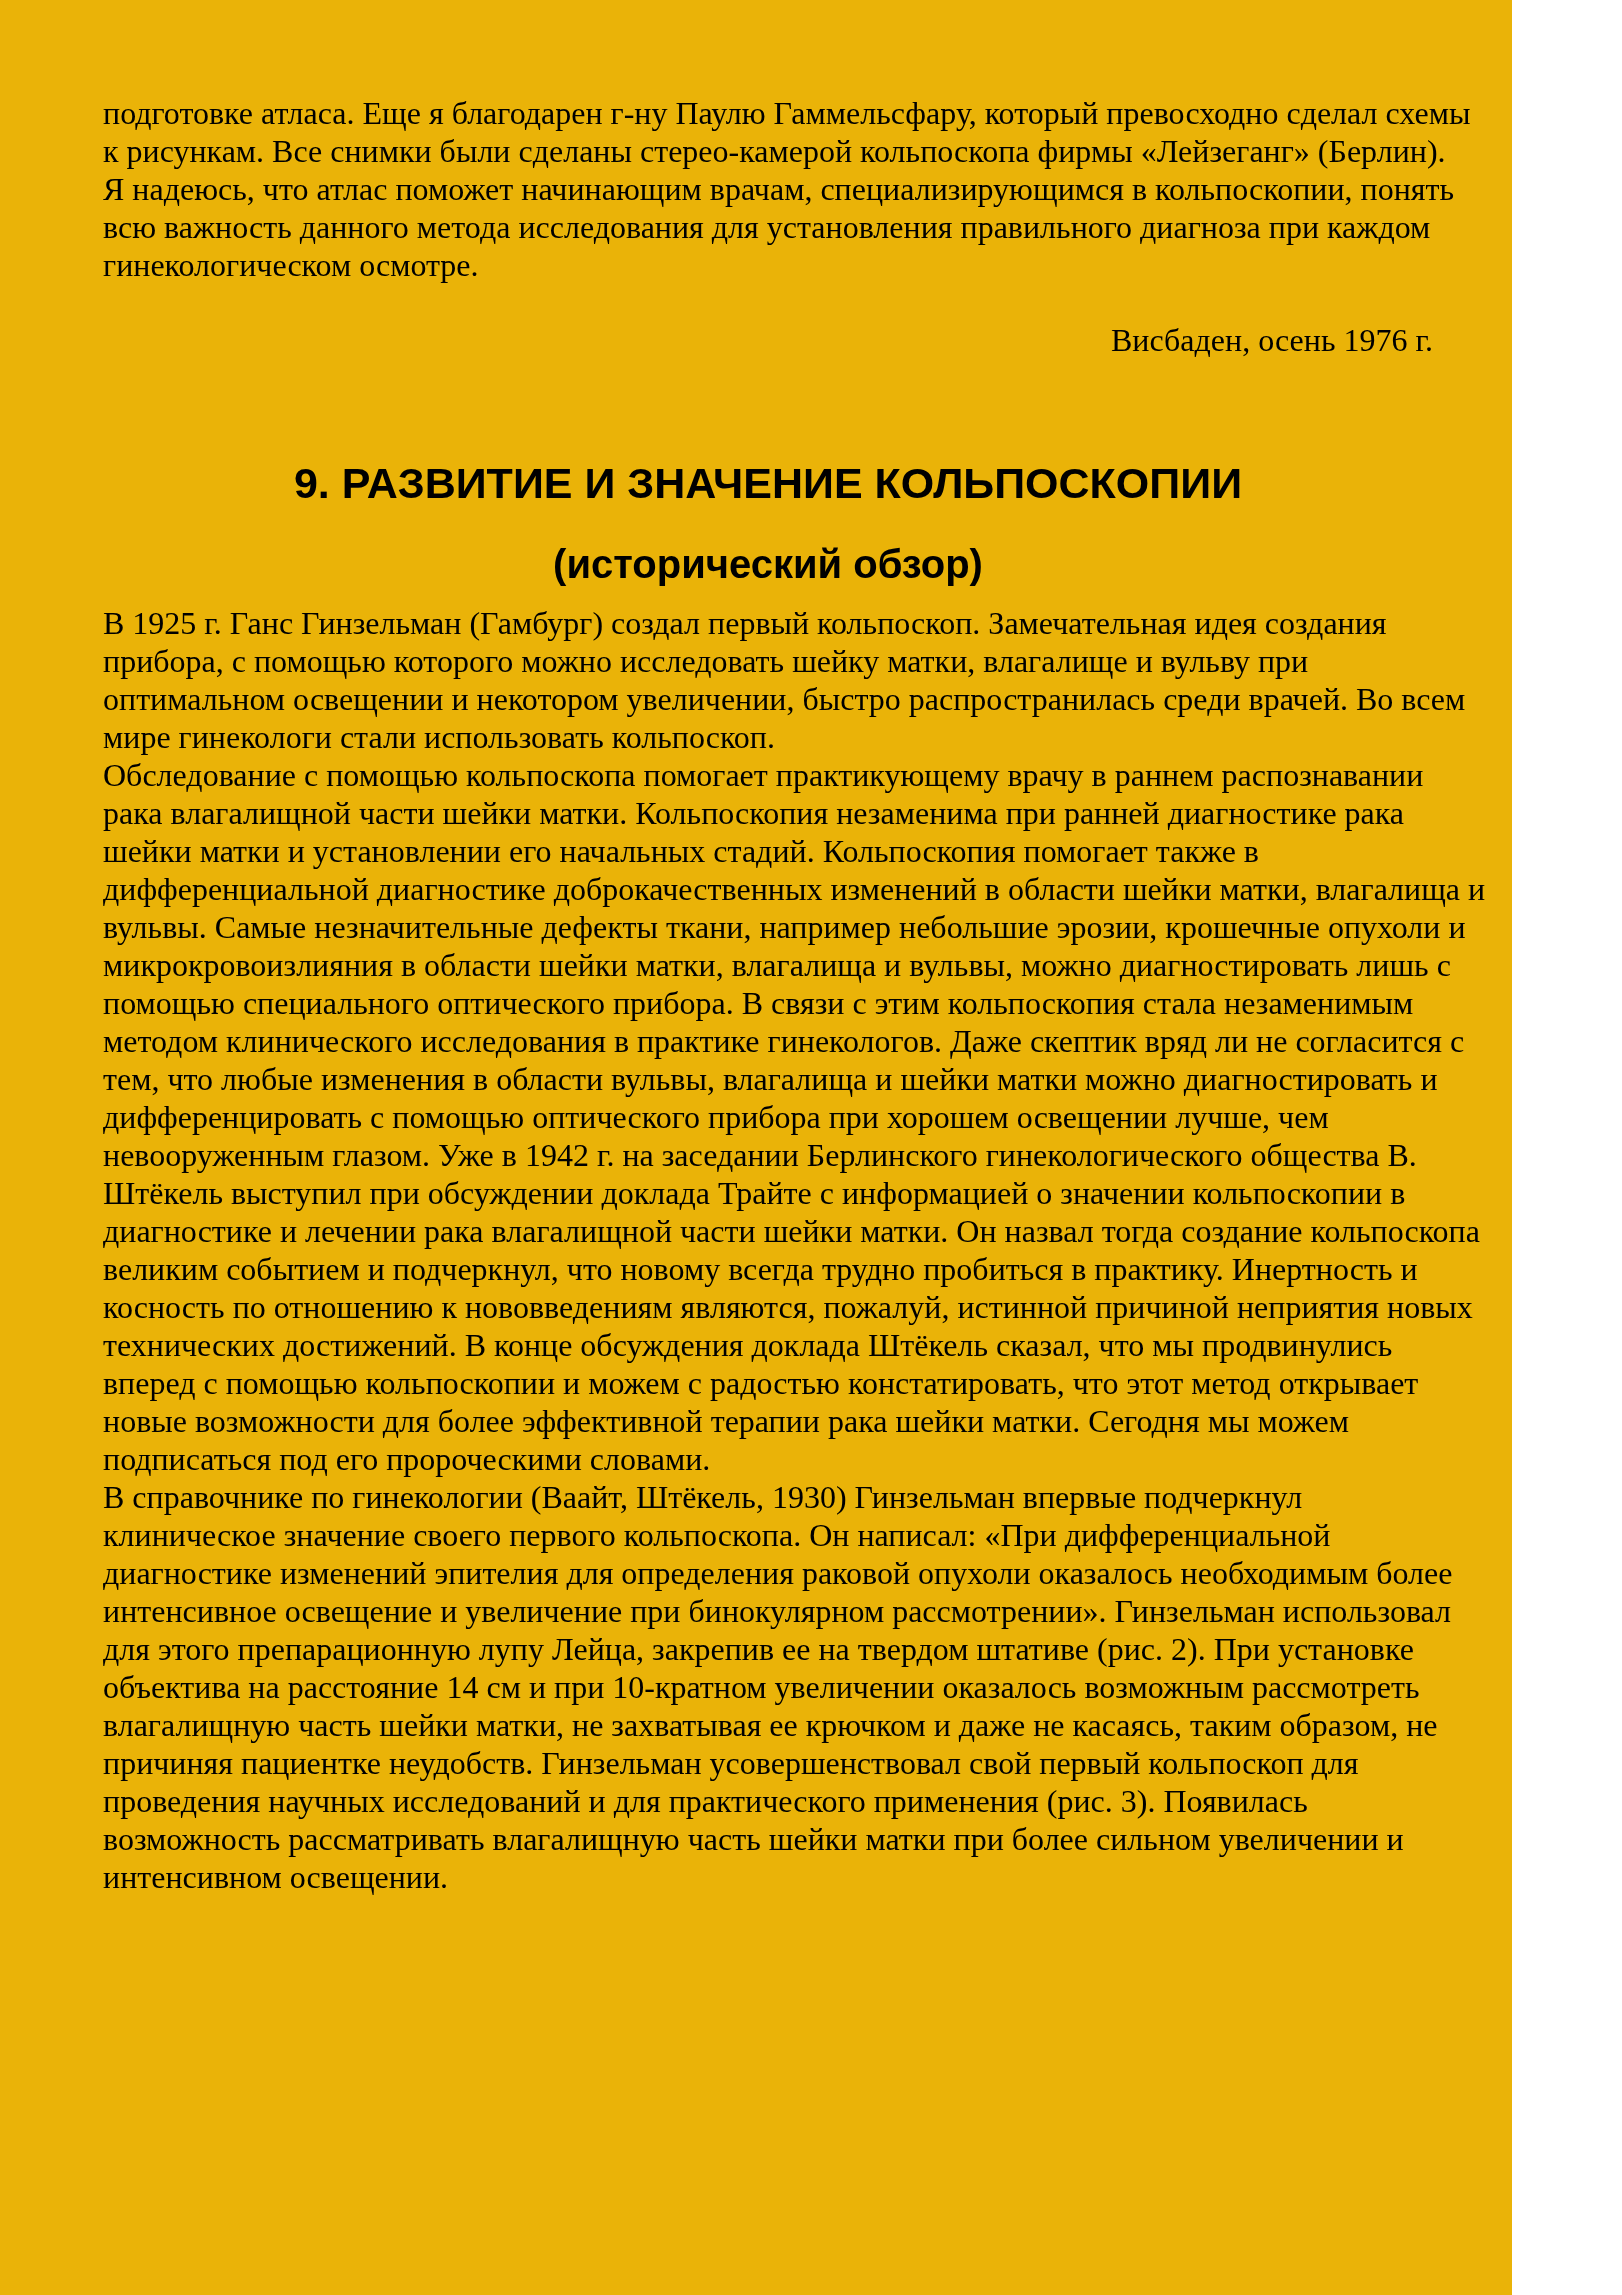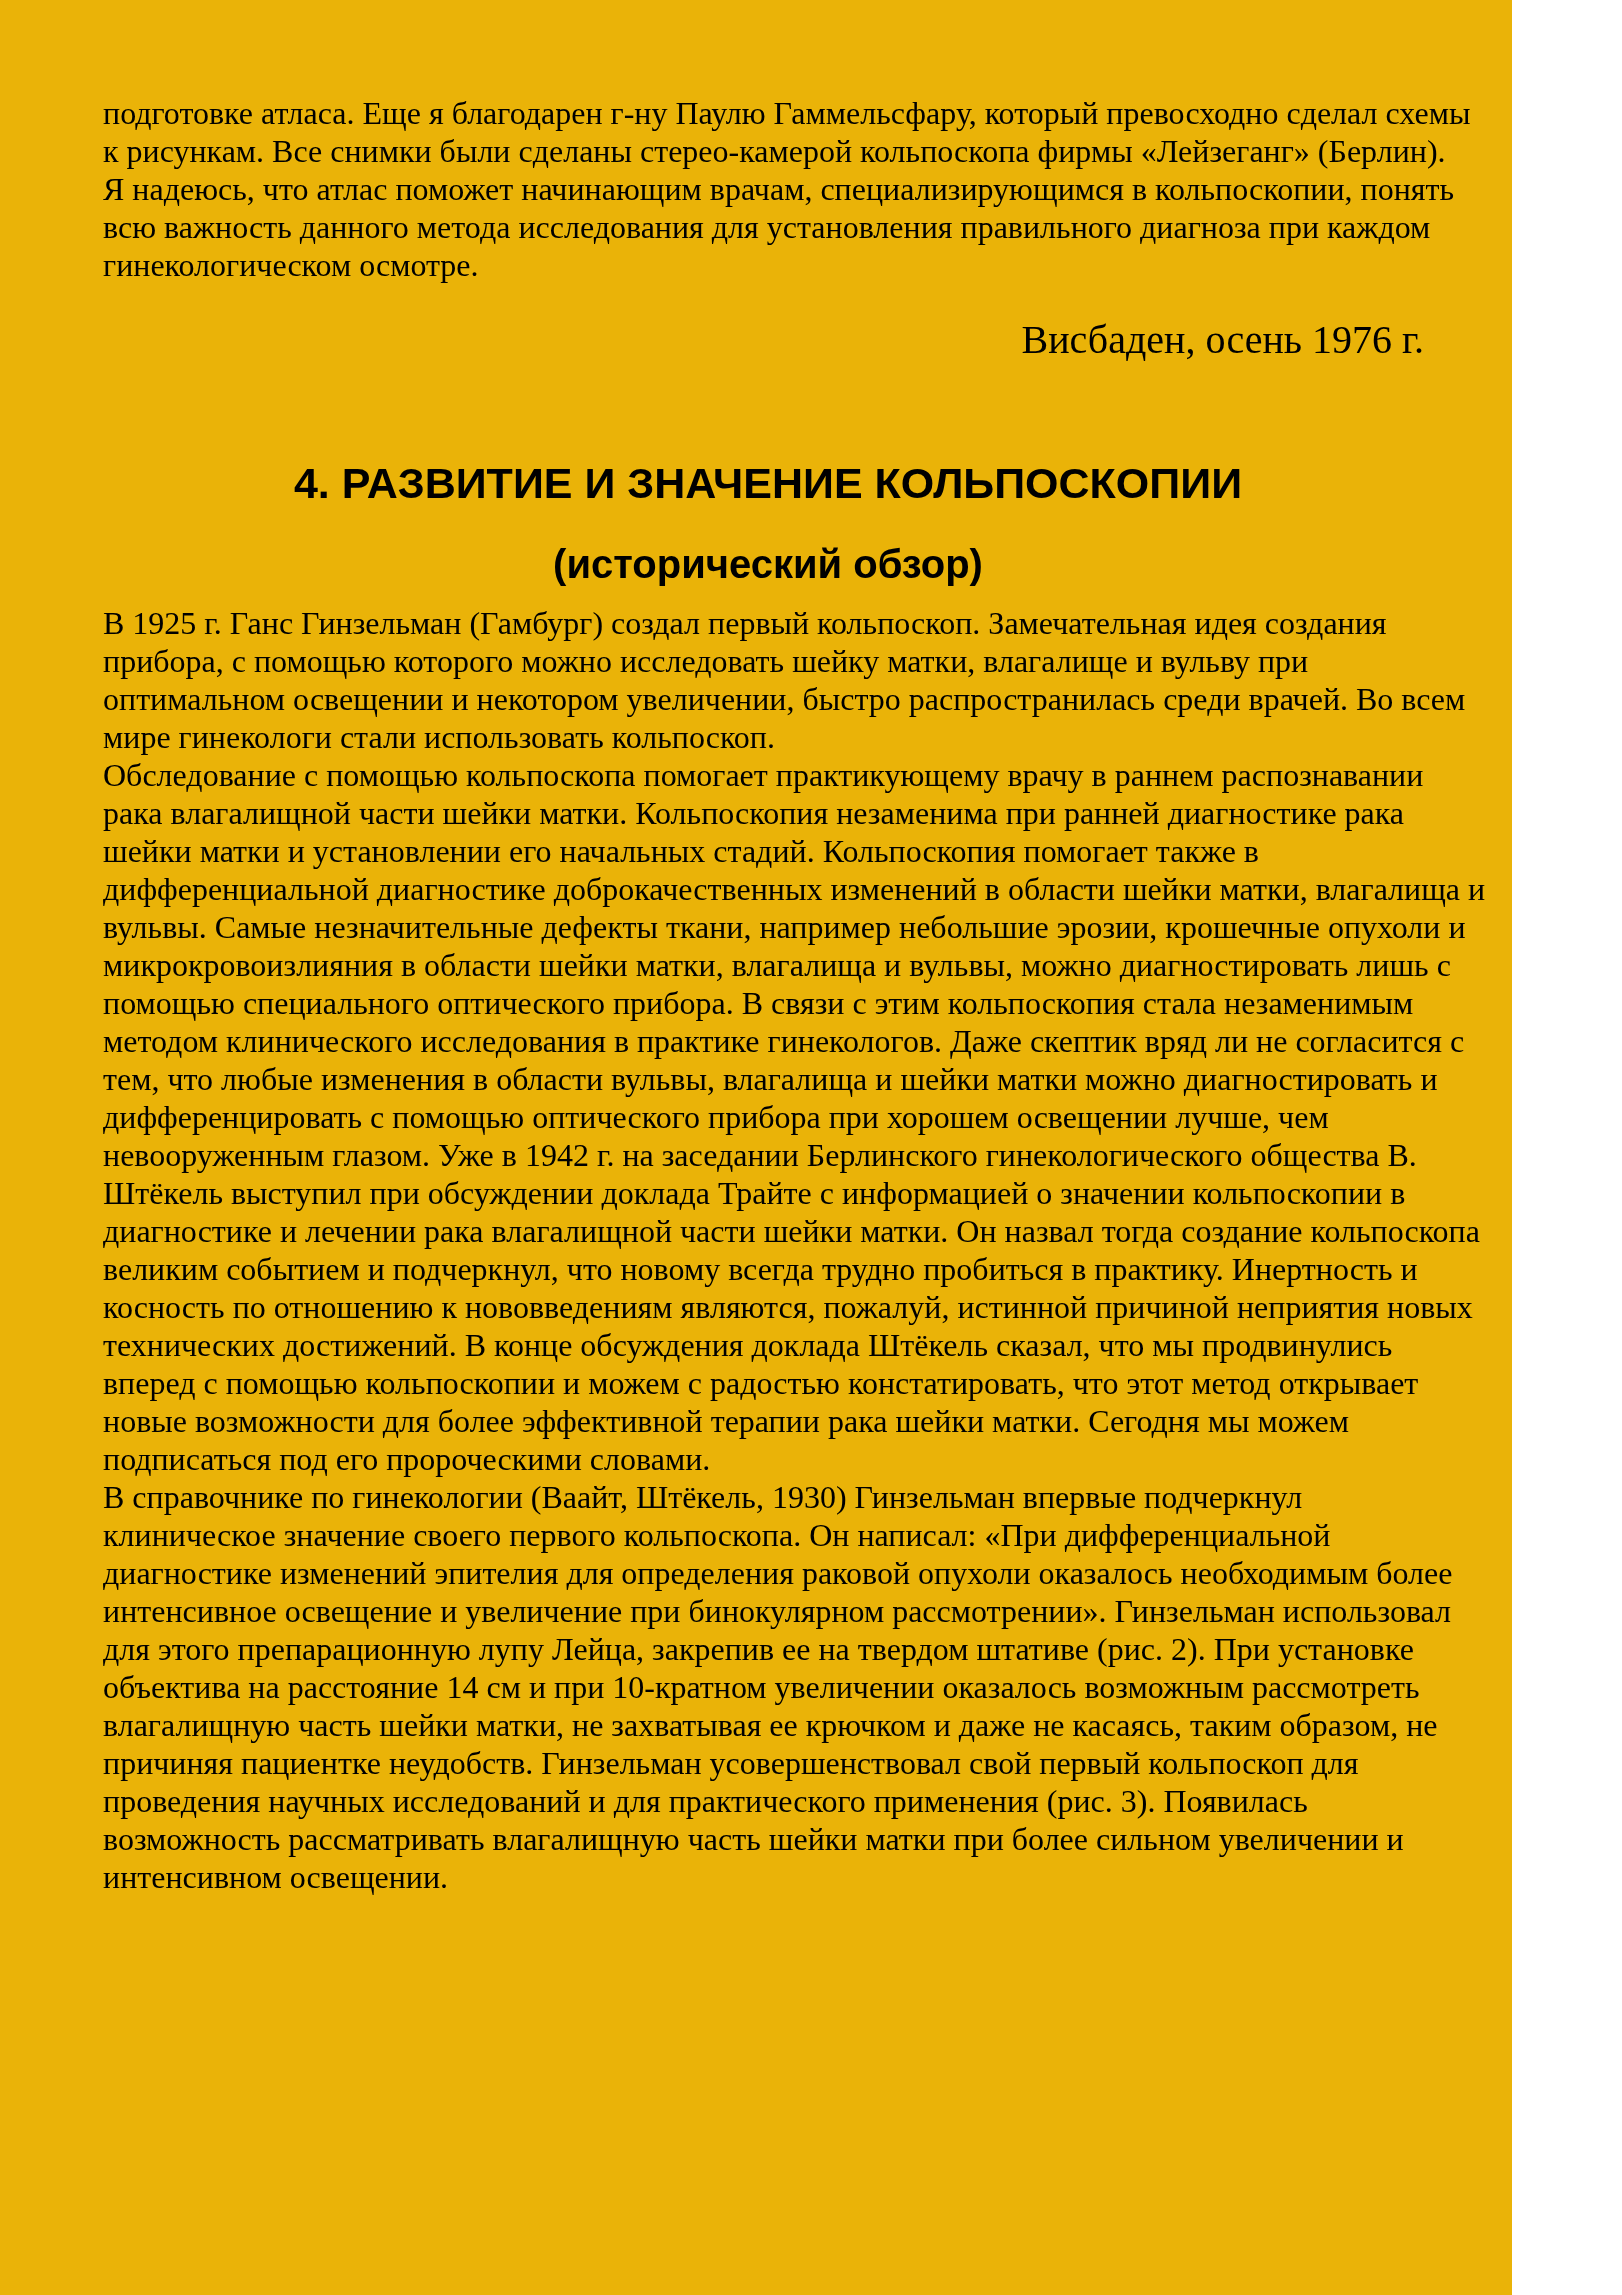--- a/index.html
+++ b/index.html
@@ -19,24 +19,24 @@
   }
   .serif-text {
     font-family: "Liberation Serif", serif;
     font-size: 32px;
     line-height: 38px;
     white-space: pre;       
     margin: 0;
   }
   .dateline {
     font-family: "Liberation Serif", serif;
-    font-size: 40px;
+    font-size: 32px;
     line-height: 38px;
     text-align: right;
-    margin: 37px 9px 0 0;
+    margin: 37px 0 0 0;
     white-space: pre;
   }
   .chapter-heading {
     font-family: "Liberation Sans", sans-serif;
     font-weight: bold;
     font-size: 43px;
     line-height: 50px;
     text-align: center;
     margin: 99px 0 0 0;
     white-space: pre;
@@ -57,21 +57,21 @@
 <div class="page">
 
   <p class="serif-text">подготовке атласа. Еще я благодарен г-ну Паулю Гаммельсфару, который превосходно сделал схемы
 к рисункам. Все снимки были сделаны стерео-камерой кольпоскопа фирмы «Лейзеганг» (Берлин).
 Я надеюсь, что атлас поможет начинающим врачам, специализирующимся в кольпоскопии, понять
 всю важность данного метода исследования для установления правильного диагноза при каждом
 гинекологическом осмотре.</p>
 
   <p class="dateline">Висбаден, осень 1976 г.</p>
 
-  <h1 class="chapter-heading">4. РАЗВИТИЕ И ЗНАЧЕНИЕ КОЛЬПОСКОПИИ</h1>
+  <h1 class="chapter-heading">9. РАЗВИТИЕ И ЗНАЧЕНИЕ КОЛЬПОСКОПИИ</h1>
 
   <h2 class="chapter-subheading">(исторический обзор)</h2>
 
   <p class="serif-text">В 1925 г. Ганс Гинзельман (Гамбург) создал первый кольпоскоп. Замечательная идея создания
 прибора, с помощью которого можно исследовать шейку матки, влагалище и вульву при
 оптимальном освещении и некотором увеличении, быстро распространилась среди врачей. Во всем
 мире гинекологи стали использовать кольпоскоп.</p>
 
   <p class="serif-text">Обследование с помощью кольпоскопа помогает практикующему врачу в раннем распознавании
 рака влагалищной части шейки матки. Кольпоскопия незаменима при ранней диагностике рака

